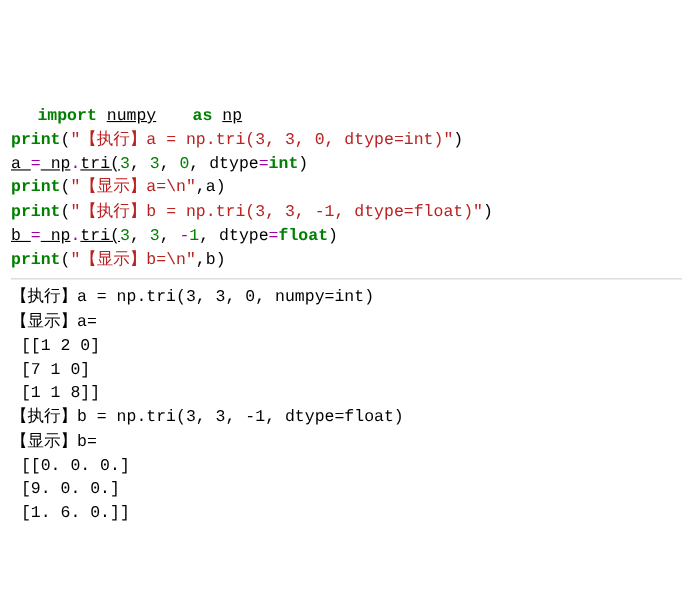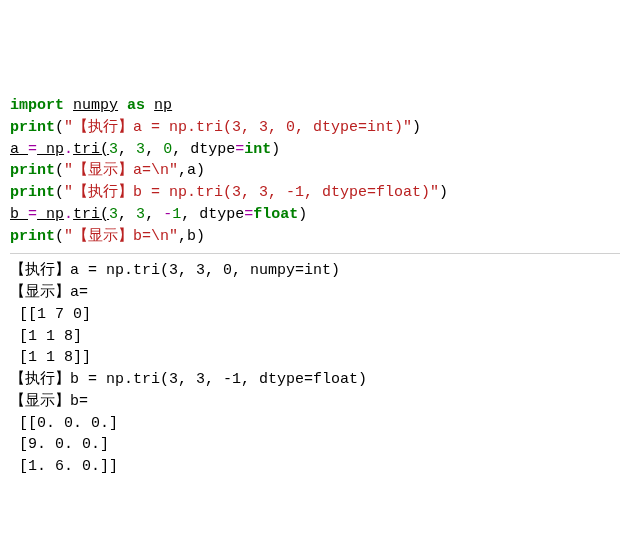--- a/index.html
+++ b/index.html
@@ -13,43 +13,43 @@
     white-space: pre;
   }
   .code-block {
     border-bottom: 1px solid #d0d0d0;
     padding-bottom: 6px;
     margin-bottom: 6px;
   }
   .output-block {
     color: #000000;
   }
-  .kw { color: #008000; font-weight: bold; }
+  .kw { color: #008000; font-weight: bold; margin-left: 24px; }
   .name { color: #000000; text-decoration: underline; }
   .builtin { color: #008000; font-weight: bold; }
   .str { color: #ba2121; }
   .num { color: #008000; }
   .op { color: #a000a0; }
   .punc { color: #000000; }
 </style>
 </head>
 <body>
 
 
 
 <div class="code-block"><span><span class="kw">import</span> <span class="name">numpy</span> <span class="kw">as</span> <span class="name">np</span></span>
 <span><span class="builtin">print</span><span class="punc">(</span><span class="str">"【执行】a = np.tri(3, 3, 0, dtype=int)"</span><span class="punc">)</span></span>
 <span><span class="name">a </span><span class="op">=</span><span class="name"> np</span><span class="op">.</span><span class="name">tri(</span><span class="num">3</span><span class="punc">, </span><span class="num">3</span><span class="punc">, </span><span class="num">0</span><span class="punc">, dtype</span><span class="op">=</span><span class="builtin">int</span><span class="punc">)</span></span>
 <span><span class="builtin">print</span><span class="punc">(</span><span class="str">"【显示】a=\n"</span><span class="punc">,a)</span></span>
 <span><span class="builtin">print</span><span class="punc">(</span><span class="str">"【执行】b = np.tri(3, 3, -1, dtype=float)"</span><span class="punc">)</span></span>
 <span><span class="name">b </span><span class="op">=</span><span class="name"> np</span><span class="op">.</span><span class="name">tri(</span><span class="num">3</span><span class="punc">, </span><span class="num">3</span><span class="punc">, </span><span class="op">-</span><span class="num">1</span><span class="punc">, dtype</span><span class="op">=</span><span class="builtin">float</span><span class="punc">)</span></span>
 <span><span class="builtin">print</span><span class="punc">(</span><span class="str">"【显示】b=\n"</span><span class="punc">,b)</span></span></div><div class="output-block"><span>【执行】a = np.tri(3, 3, 0, numpy=int)</span>
 <span>【显示】a=</span>
-<span> [[1 7 0]</span>
-<span> [1 1 8]</span>
+<span> [[1 2 0]</span>
+<span> [7 1 0]</span>
 <span> [1 1 8]]</span>
 <span>【执行】b = np.tri(3, 3, -1, dtype=float)</span>
 <span>【显示】b=</span>
 <span> [[0. 0. 0.]</span>
 <span> [9. 0. 0.]</span>
 <span> [1. 6. 0.]]</span></div>
 
 
 
 

